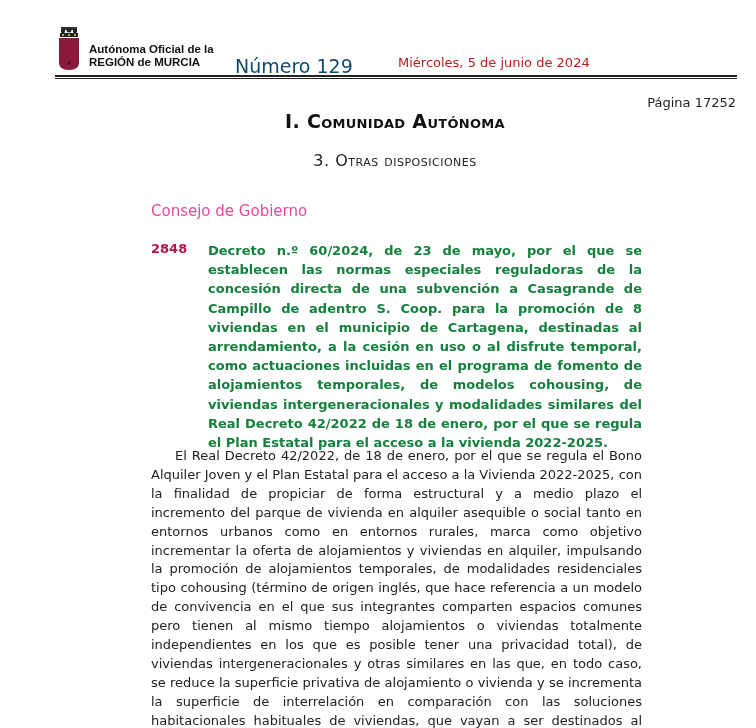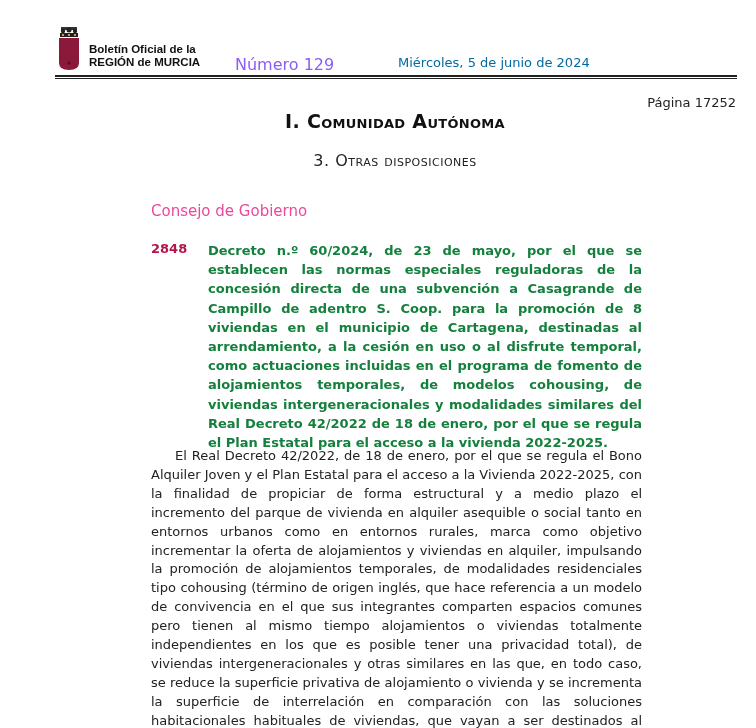--- a/index.html
+++ b/index.html
@@ -4,22 +4,22 @@
 <style>
   html, body { margin: 0; padding: 0; background: #ffffff; }
   body {
     width: 756px; height: 728px; overflow: hidden; position: relative;
     font-family: "DejaVu Sans", sans-serif; color: #222222;
   }
   .header { position: absolute; left: 0; top: 0; width: 756px; height: 84px; }
   .crest { position: absolute; left: 57px; top: 27px; width: 24px; height: 44px; }
   .brand { position: absolute; left: 89px; top: 43px; font-family: "Liberation Sans", sans-serif;
     font-weight: bold; font-size: 11.5px; line-height: 13px; color: #111; }
-  .hdr-num { position: absolute; left: 235px; top: 55px; font-size: 16px; color: #8b5cf6; }
-  .hdr-date { position: absolute; left: 398px; top: 55px; font-size: 13px; color: #0369a1; }
+  .hdr-num { position: absolute; left: 235px; top: 55px; font-size: 19px; color: #0c4a6e; }
+  .hdr-date { position: absolute; left: 398px; top: 55px; font-size: 13px; color: #b91c1c; }
   .hdr-page { position: absolute; right: 20px; top: 47px; font-size: 13px; color: #222; margin-top: 48px; }
   .rule { position: absolute; left: 55px; top: 75px; width: 682px; height: 4px;
     border-top: 2px solid #222; border-bottom: 1px solid #222; box-sizing: border-box; }
   .section-title { position: absolute; left: 0; width: 790px; top: 110px; text-align: center;
     font-size: 19px; font-weight: bold; font-variant: small-caps; color: #111; letter-spacing: 0.3px; }
   .subsection-title { position: absolute; left: 0; width: 790px; top: 151px; text-align: center;
     font-size: 16px; font-variant: small-caps; color: #222; letter-spacing: 0.5px; }
   .organ { position: absolute; left: 151px; top: 202px; font-size: 15px; color: #ec4899; }
   .entry-num { position: absolute; left: 151px; top: 241px; font-size: 13px; font-weight: bold; color: #b5154b; text-align: center; }
   .entry-title { position: absolute; left: 208px; top: 241px; width: 434px; font-size: 13px; font-weight: bold;
@@ -37,21 +37,21 @@
     <circle cx="12" cy="3" r="2.5" fill="#222"></circle>
     <circle cx="18" cy="4" r="2.2" fill="#222"></circle>
     <rect x="3" y="6" width="18" height="4" fill="#222"></rect>
     <rect x="5" y="7" width="2" height="2" fill="#c9a14a"></rect>
     <rect x="11" y="7" width="2" height="2" fill="#c9a14a"></rect>
     <rect x="17" y="7" width="2" height="2" fill="#c9a14a"></rect>
     <path d="M2 11 H22 V36 Q22 43 12 43 Q2 43 2 36 Z" fill="#8b1a3a"></path>
     <path d="M12 34 l2 2 l-2 2 l-2 -2 Z" fill="#5a0f26"></path>
   </svg>
   <div class="brand">
-    <div>Boletín Oficial de la</div>
+    <div>Autónoma Oficial de la</div>
     <div>REGIÓN de MURCIA</div>
   </div>
   <div class="hdr-num">Número 129</div>
   <div class="hdr-date">Miércoles, 5 de junio de 2024</div>
   <div class="hdr-page">Página 17252</div>
   <div class="rule"></div>
 </div>
 
 <div class="section-title">I. Comunidad Autónoma</div>
 <div class="subsection-title">3. Otras disposiciones</div>

